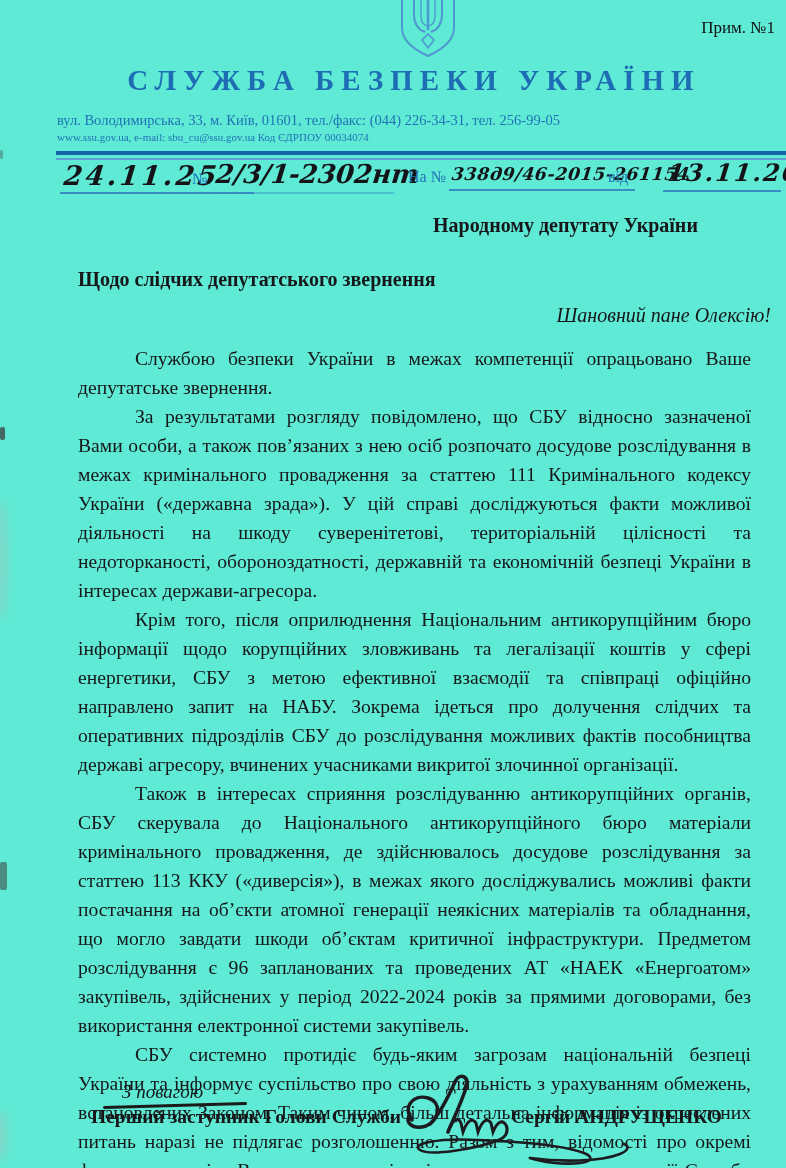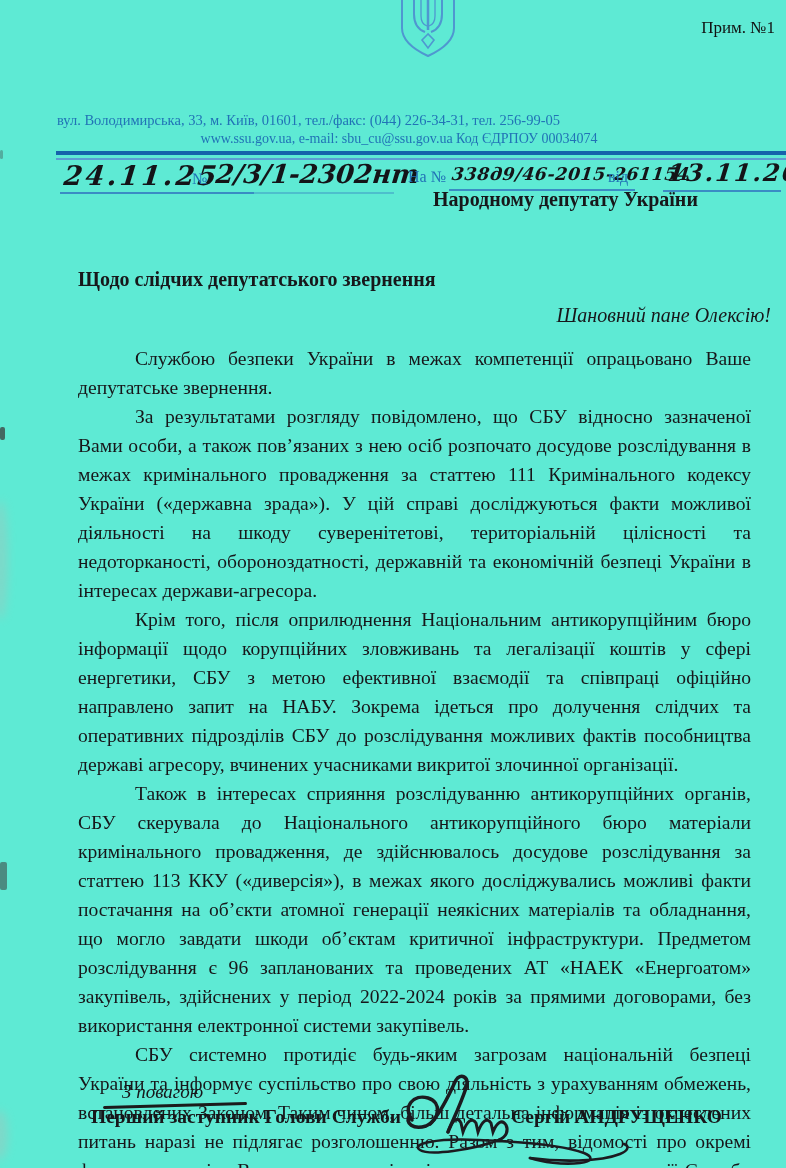--- a/index.html
+++ b/index.html
@@ -10,42 +10,42 @@
   }
   
   .copy-label{position:absolute;top:18px;right:11px;font-size:17px;color:#111;}
   .emblem{position:absolute;top:-14px;left:394px;width:68px;height:76px;}
   .org-name{
     position:absolute;top:64px;left:57px;width:714px;text-align:center;
     font-size:29px;font-weight:bold;letter-spacing:7px;color:#1e6cb4;
   }
   .hdr-addr{position:absolute;top:112px;left:57px;width:714px;text-align:left;
     font-size:14.5px;color:#2173b6;}
-  .hdr-contact{position:absolute;top:131px;left:42px;width:714px;text-align:center;
-    font-size:14px;color:#2173b6;}
+  .hdr-contact{position:absolute;top:131px;left:57px;width:714px;
+    font-size:11px;color:#2173b6;}
   .rule-thick{position:absolute;top:151px;left:56px;right:0;height:4px;background:#1563ab;}
   .rule-thin{position:absolute;top:158px;left:56px;right:0;height:2px;background:#5b9cd3;}
   
   .hw{font-family:"DejaVu Serif", serif;font-style:italic;font-weight:bold;color:#141418;
       transform:skewX(-6deg);display:inline-block;white-space:nowrap;}
   .ref-label{position:absolute;color:#2173b6;font-size:16px;}
   .hw-date-out{position:absolute;top:160px;left:64px;font-size:27px;letter-spacing:3px;}
   .ul{position:absolute;height:2px;background:#3a8cc4;}
   .ul-a{top:192px;left:60px;width:194px;}
   .lbl-no{top:170px;left:192px;}
   .hw-no{position:absolute;top:159px;left:216px;font-size:26px;}
   .ul-b{top:192px;left:214px;width:180px;opacity:.45;}
   .lbl-na{top:168px;left:408px;}
   .hw-incoming{position:absolute;top:164px;left:452px;font-size:17.5px;letter-spacing:.5px;}
   .ul-c{top:189px;left:449px;width:186px;}
   .lbl-vid{top:168px;left:608px;}
   .hw-date-in{position:absolute;top:158px;left:668px;font-size:24px;letter-spacing:2px;}
   .ul-d{top:190px;left:663px;width:118px;}
   
-  .recipient{position:absolute;top:186px;left:433px;font-size:20px;font-weight:bold;line-height:26px;}
+  .recipient{position:absolute;top:212px;left:433px;font-size:20px;font-weight:bold;line-height:26px;}
   .subject{position:absolute;top:268px;left:78px;font-size:20px;font-weight:bold;}
   .salutation{position:absolute;top:304px;left:57px;width:714px;text-align:right;
     font-size:20px;font-style:italic;}
   
   .body-text{position:absolute;top:344px;left:78px;width:673px;
     font-size:19.6px;line-height:29px;text-align:justify;}
   .body-text p{margin:0;text-indent:57px;}
   
   .regards{position:absolute;top:1081px;left:122px;font-size:19px;font-style:italic;}
   .regards-line{position:absolute;top:1104px;left:103px;width:144px;height:3px;background:#1b1b1b;
@@ -72,20 +72,21 @@
   <svg class="emblem" viewBox="0 0 68 76" fill="none" stroke="#4f97d0" stroke-width="2">
     <path d="M8,-4 L8,42 Q8,58 34,70 Q60,58 60,42 L60,-4"></path>
     <path d="M34,0 L34,44" stroke-width="2.5"></path>
     <path d="M20,0 L20,28 Q20,42 31,46"></path>
     <path d="M48,0 L48,28 Q48,42 37,46"></path>
     <path d="M27,8 L27,30 Q27,38 33,40" stroke-width="1.3"></path>
     <path d="M41,8 L41,30 Q41,38 35,40" stroke-width="1.3"></path>
     <path d="M34,48 L28,54 L34,62 L40,54 Z" stroke-width="1.6"></path>
   </svg>
 
+  <div class="org-name">СЛУЖБА БЕЗПЕКИ УКРАЇНИ</div>
   <div class="hdr-addr">вул. Володимирська, 33, м. Київ, 01601,  тел./факс: (044) 226-34-31,  тел. 256-99-05</div>
   <div class="hdr-contact">www.ssu.gov.ua,  e-mail: sbu_cu@ssu.gov.ua  Код ЄДРПОУ 00034074</div>
 
   <div class="rule-thick"></div>
   <div class="rule-thin"></div>
 
   <span class="hw hw-date-out">24.11.25</span>
   <div class="ul ul-a"></div>
 
   <span class="ref-label lbl-no">№</span>

